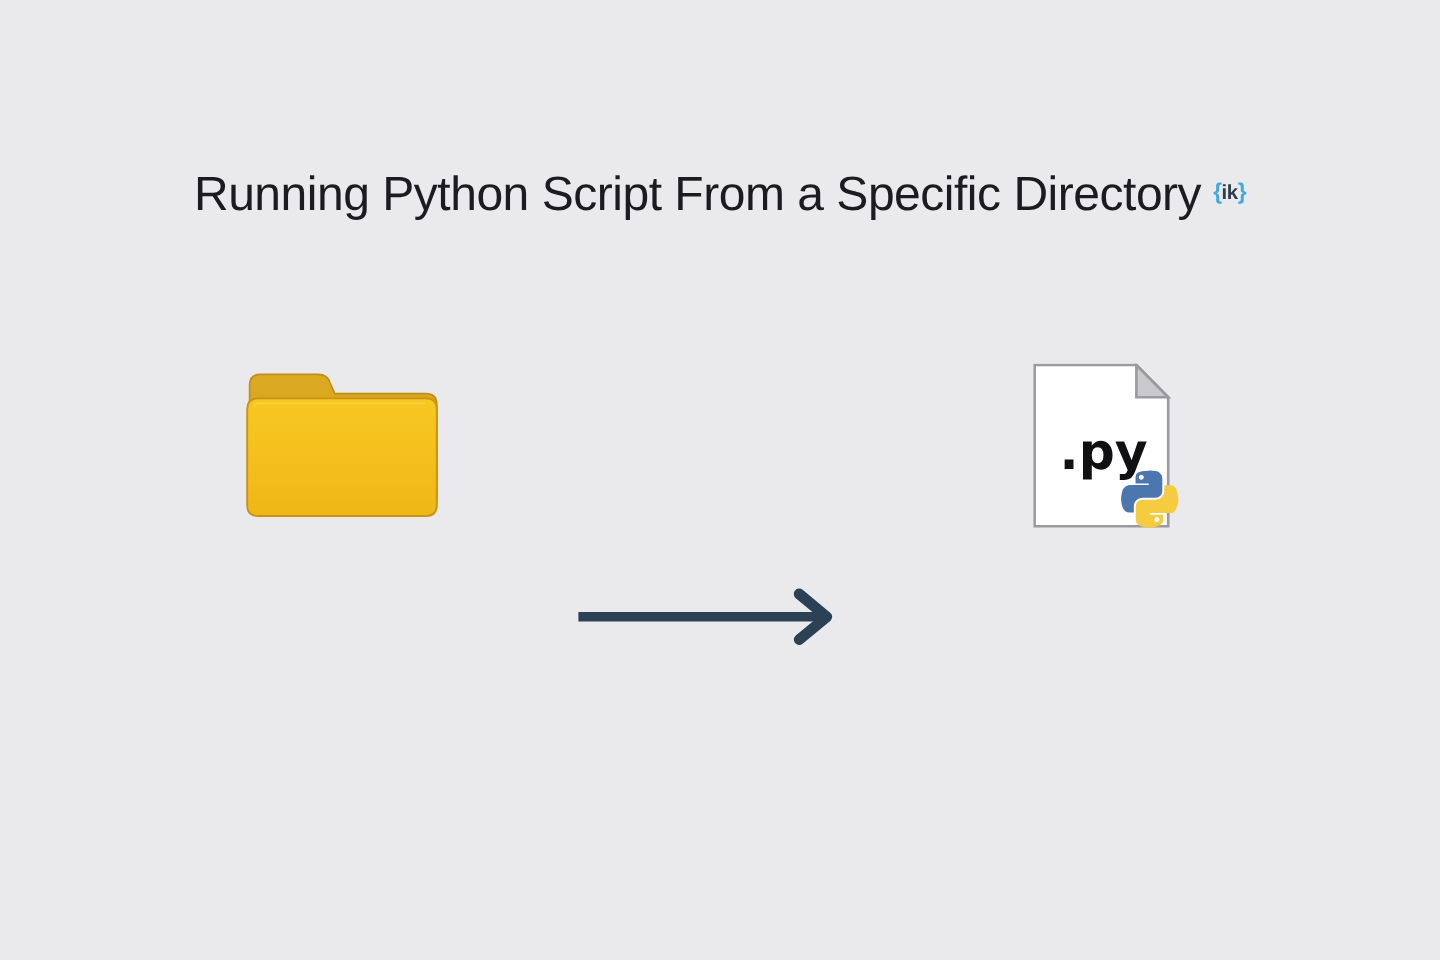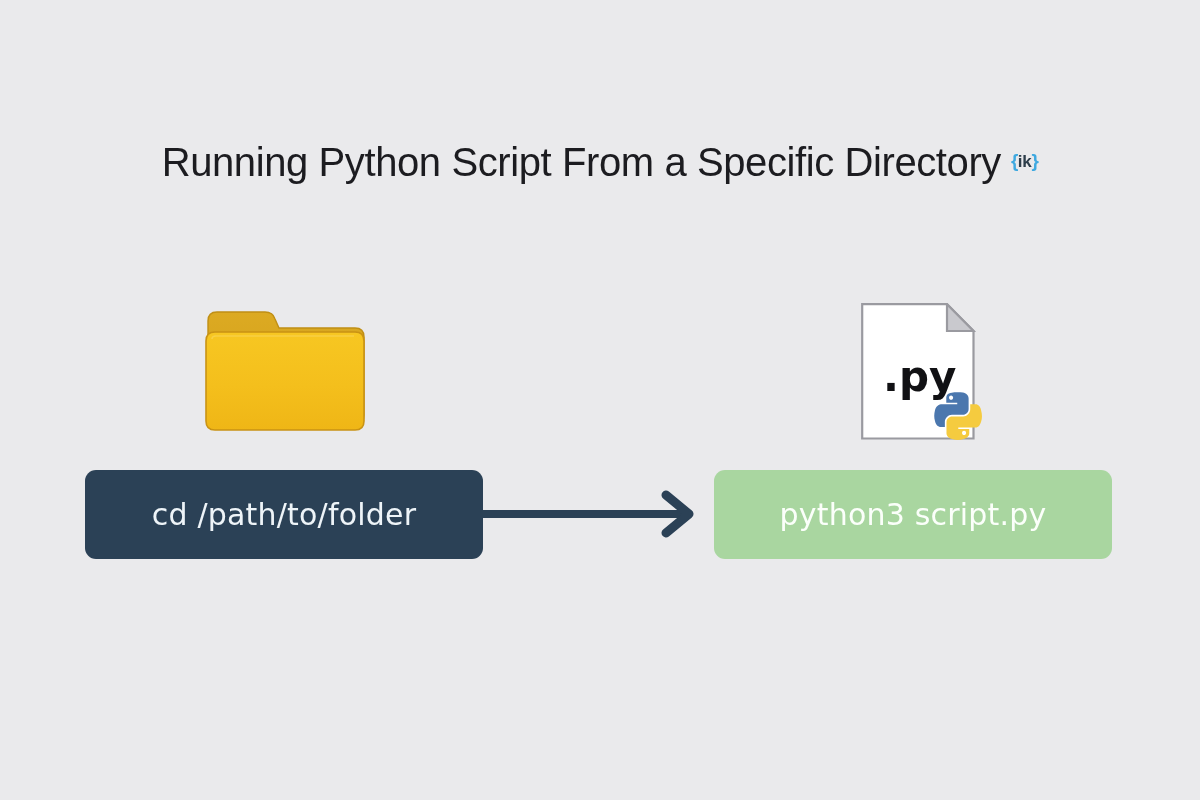--- a/index.html
+++ b/index.html
@@ -164,26 +164,20 @@
     <text x="22" y="88" font-family="DejaVu Sans, Liberation Sans, sans-serif" font-size="42" font-weight="600" fill="#111114">.py</text>
 
     <g transform="translate(74,89) scale(0.385)">
 
       <path fill="#4b77ae" d="M57.2 0.5c-4.9 0-9.5 0.4-13.6 1.2C31.5 3.8 29.3 8.4 29.3 16.9v11.2h28.5v3.6H18.6c-8.6 0-16.1 5.2-18.5 15C-2.6 58 -2.7 65 0.1 76.2c2.1 8.7 7.1 15 15.7 15h9.8V77.7c0-9.8 8.5-18.4 18.5-18.4h28.4c8.2 0 14.8-6.8 14.8-15.1V16.9c0-8-6.8-14.1-14.8-15.4-5.1-0.8-10.4-1.2-15.3-1c0 0 0-0.1 0 0zM41.8 9.2c2.9 0 5.3 2.5 5.3 5.5 0 3-2.4 5.4-5.3 5.4-3 0-5.3-2.4-5.3-5.4 0-3.1 2.3-5.5 5.3-5.5z"></path>
 
       <path fill="#f5cb3f" d="M91.5 31.7v13.1c0 10.2-8.7 18.8-18.5 18.8H44.6c-8.1 0-14.8 6.9-14.8 15.1v28.3c0 8 7 12.8 14.8 15.1 9.4 2.8 18.4 3.3 29.6 0 7.4-2.1 14.8-6.5 14.8-15.1V95.8H60.5v-3.6h44.4c8.6 0 11.8-6 14.8-15 3.1-9.3 3-18.2 0-30.1-2.1-8.5-6.2-15-14.8-15h-13.4zM75.5 100.9c3 0 5.3 2.4 5.3 5.4 0 3.1-2.3 5.5-5.3 5.5-2.9 0-5.3-2.4-5.3-5.5 0-3 2.4-5.4 5.3-5.4z"></path>
     </g>
   </svg>
 
-  <div class="cmd-box cmd-box-dark">
-    <span class="cmd-text">cd /path/to/folder</span>
-  </div>
 
   <svg class="flow-arrow" viewBox="0 0 236 52">
     <line x1="2" y1="26" x2="206" y2="26" stroke="#2b4156" stroke-width="8"></line>
     <polyline points="186,7 209,26 186,45" fill="none" stroke="#2b4156" stroke-width="9" stroke-linecap="round" stroke-linejoin="round"></polyline>
   </svg>
 
-  <div class="cmd-box cmd-box-green">
-    <span class="cmd-text">python3 script.py</span>
-  </div>
 
 </div>
 
 </body></html>

